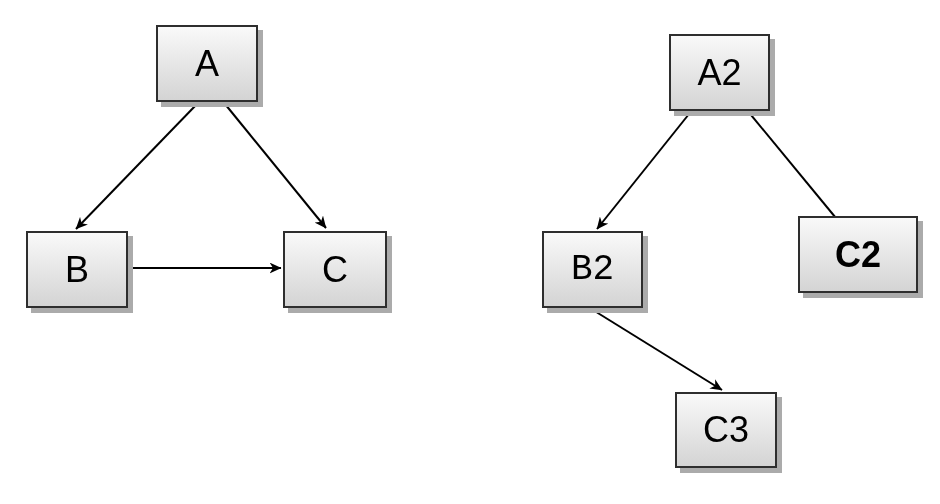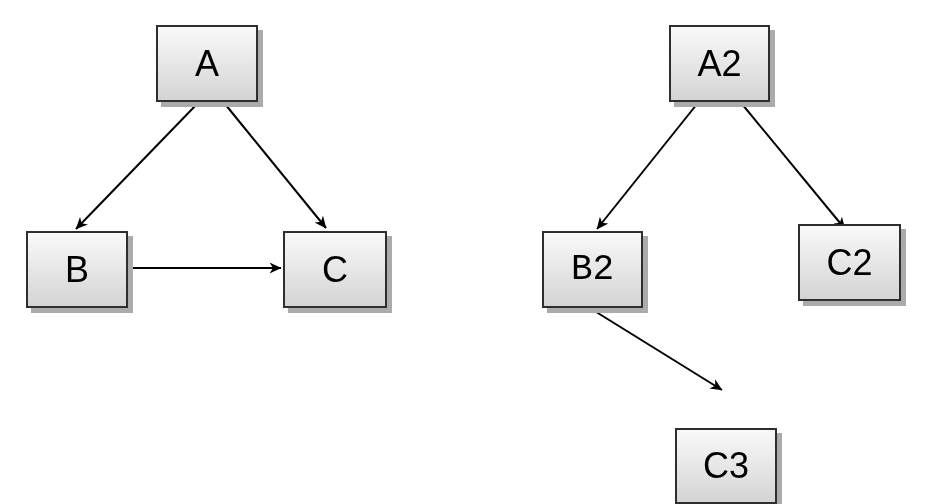--- a/index.html
+++ b/index.html
@@ -60,25 +60,25 @@
 
 <div class="node" style="left: 156px; top: 25px; width: 102px; height: 77px;">
       <span class="node-label">A</span>
     </div>
     <div class="node" style="left: 26px; top: 231px; width: 102px; height: 77px;">
       <span class="node-label">B</span>
     </div>
     <div class="node" style="left: 283px; top: 231px; width: 104px; height: 77px;">
       <span class="node-label">C</span>
     </div>
-    <div class="node" style="left: 669px; top: 25px; width: 101px; height: 77px;">
+    <div class="node" style="left: 669px; top: 34px; width: 101px; height: 77px;">
       <span class="node-label">A2</span>
     </div>
     <div class="node" style="left: 542px; top: 231px; width: 101px; height: 77px; font-family: Liberation Mono, monospace;">
       <span class="node-label">B2</span>
     </div>
-    <div class="node" style="left: 798px; top: 224px; width: 103px; height: 77px;">
+    <div class="node" style="left: 798px; top: 216px; width: 120px; height: 77px; font-weight: bold;">
       <span class="node-label">C2</span>
     </div>
-    <div class="node" style="left: 675px; top: 392px; width: 102px; height: 76px; margin-top: 36px;">
+    <div class="node" style="left: 675px; top: 392px; width: 102px; height: 76px;">
       <span class="node-label">C3</span>
     </div>
   </div>
 
 </body></html>

